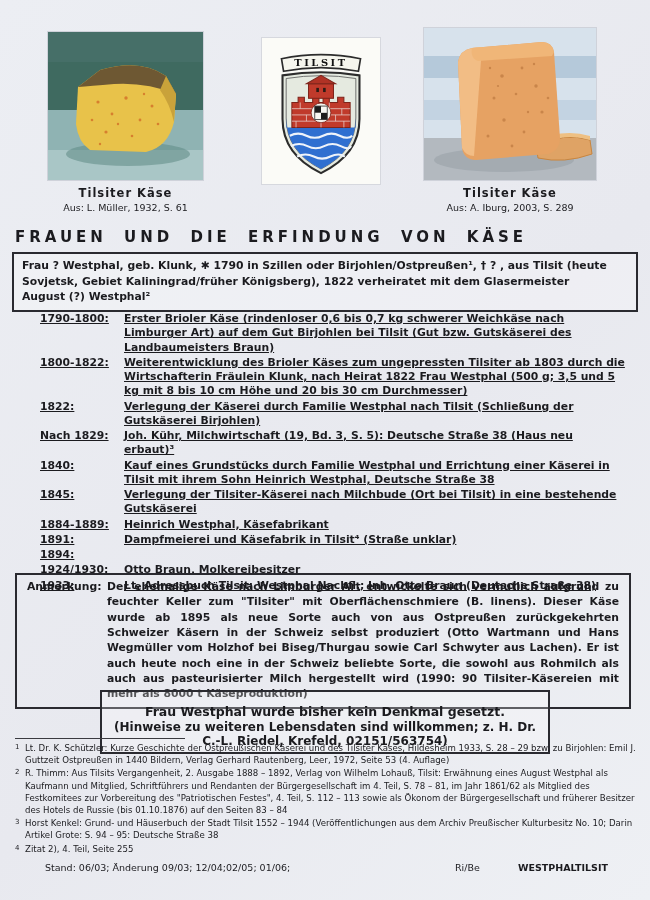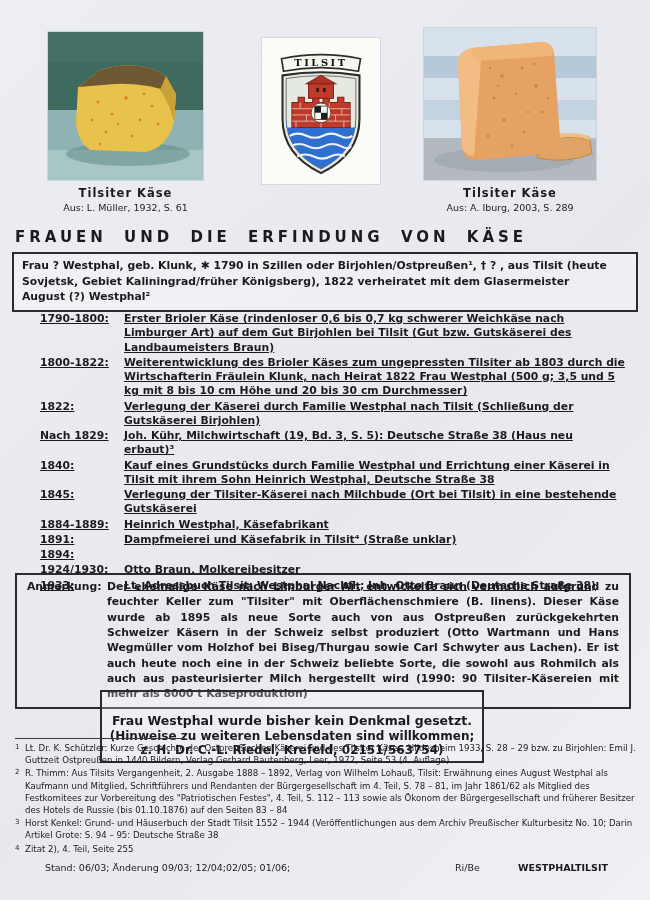--- a/index.html
+++ b/index.html
@@ -67,23 +67,23 @@
     position:absolute;top:573px;left:15px;width:616px;
     border:2px solid #2a2a30;box-sizing:border-box;
     padding:4px 10px 5px 10px;
     font-size:10.8px;font-weight:bold;line-height:1.42;
     display:flex;
   }
   .note-label{flex:0 0 80px;}
   .note-text{flex:1;text-align:justify;}
   
   .memorial-box{
-    position:absolute;top:690px;left:100px;width:384px;
+    position:absolute;top:690px;left:100px;width:450px;
     border:2px solid #2a2a30;box-sizing:border-box;
-    padding:21px 6px 4px 6px;text-align:center;
+    padding:12px 6px 4px 6px;text-align:center;
     background:rgba(255,255,255,0.25);
   }
   .memorial-main{font-size:12.5px;font-weight:bold;}
   .memorial-sub{font-size:12px;font-weight:bold;margin-top:1px;}
   
   .fn-rule{
     position:absolute;top:738px;left:15px;width:170px;height:0;
     border-top:1.5px solid #3a3a40;
   }
   .footnotes{

